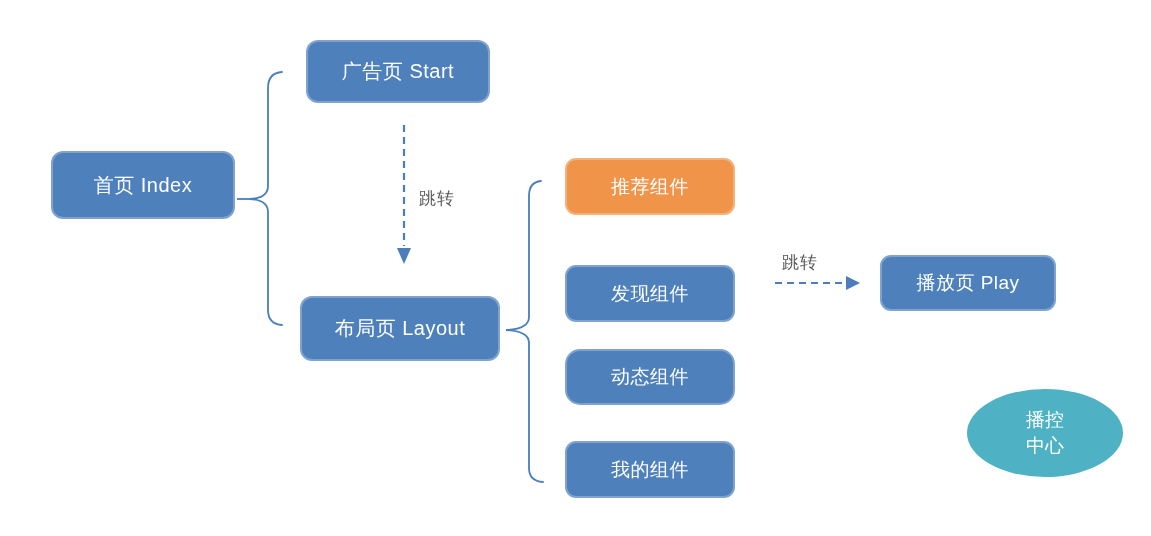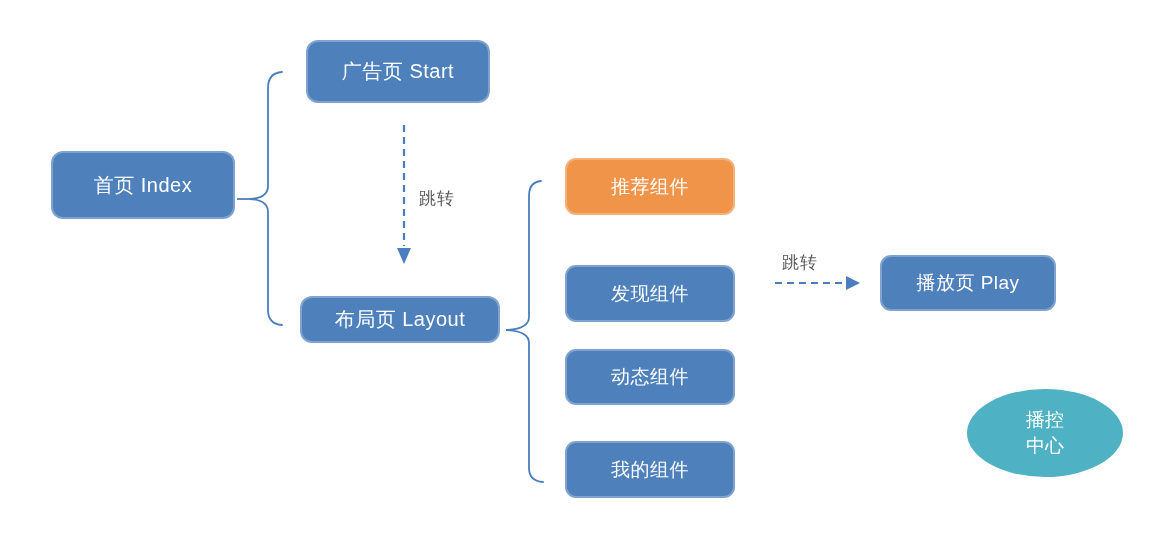--- a/index.html
+++ b/index.html
@@ -51,33 +51,33 @@
   </svg>
 
   <div class="node rect" style="left:51px;top:151px;width:184px;height:68px;">
     <span>首页 Index</span>
   </div>
 
   <div class="node rect" style="left:306px;top:40px;width:184px;height:63px;">
     <span>广告页 Start</span>
   </div>
 
-  <div class="node rect" style="left:300px;top:296px;width:200px;height:47px;text-align:center;">
+  <div class="node rect" style="left:300px;top:296px;width:200px;height:65px;text-align:center;">
     <span>布局页 Layout</span>
   </div>
 
   <div class="node rect small orange" style="left:565px;top:158px;width:170px;height:57px;">
     <span>推荐组件</span>
   </div>
 
   <div class="node rect small" style="left:565px;top:253px;width:170px;height:57px;margin-top:12px;">
     <span>发现组件</span>
   </div>
 
-  <div class="node rect small" style="left:565px;top:349px;width:170px;height:56px;">
+  <div class="node rect small" style="left:565px;top:349px;width:170px;height:56px;border-radius:15px;">
     <span>动态组件</span>
   </div>
 
   <div class="node rect small" style="left:565px;top:441px;width:170px;height:57px;">
     <span>我的组件</span>
   </div>
 
   <div class="node ellipse" style="left:967px;top:389px;width:156px;height:88px;">
     <span>
       <span style="display:block">播控</span>

